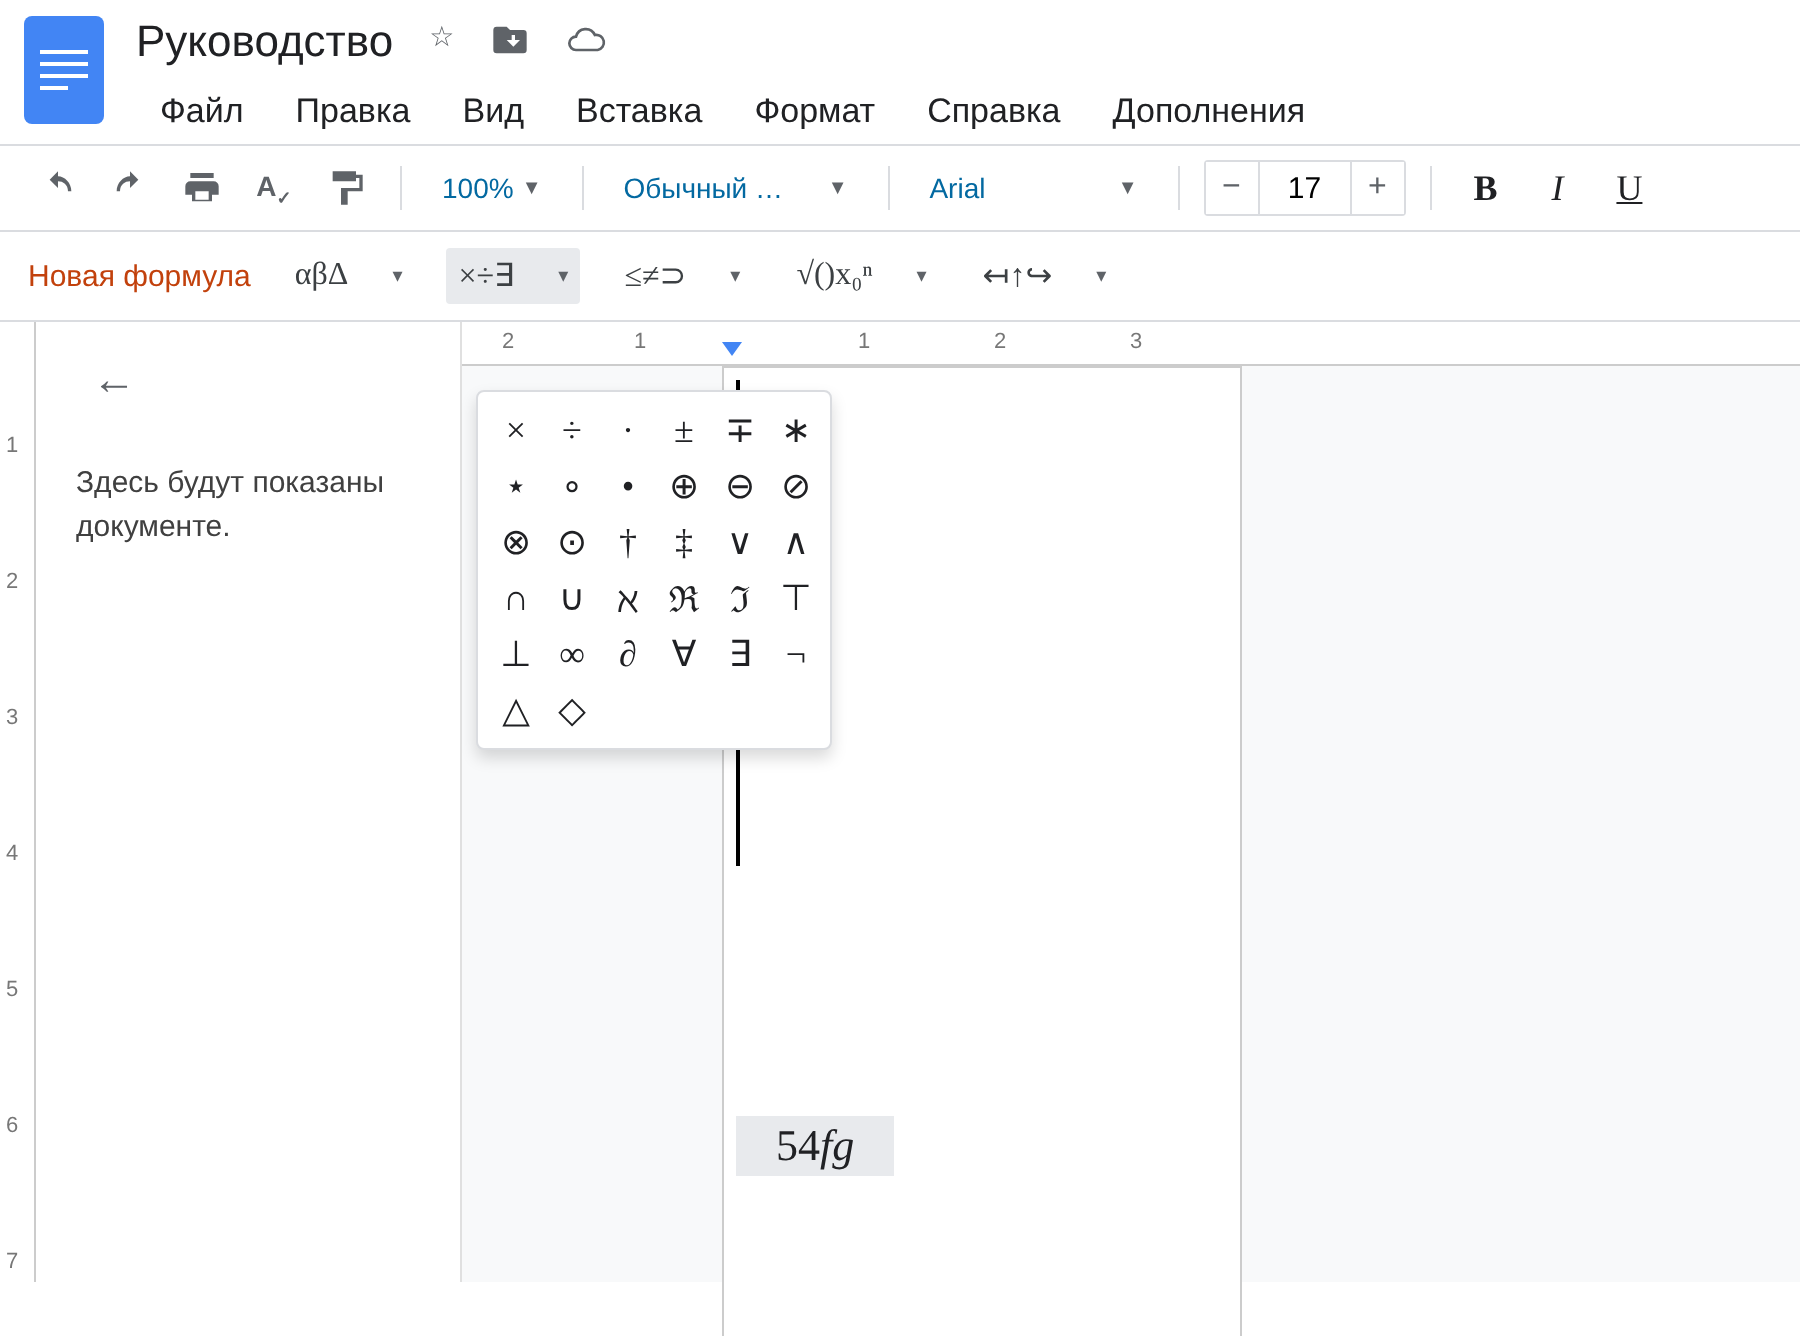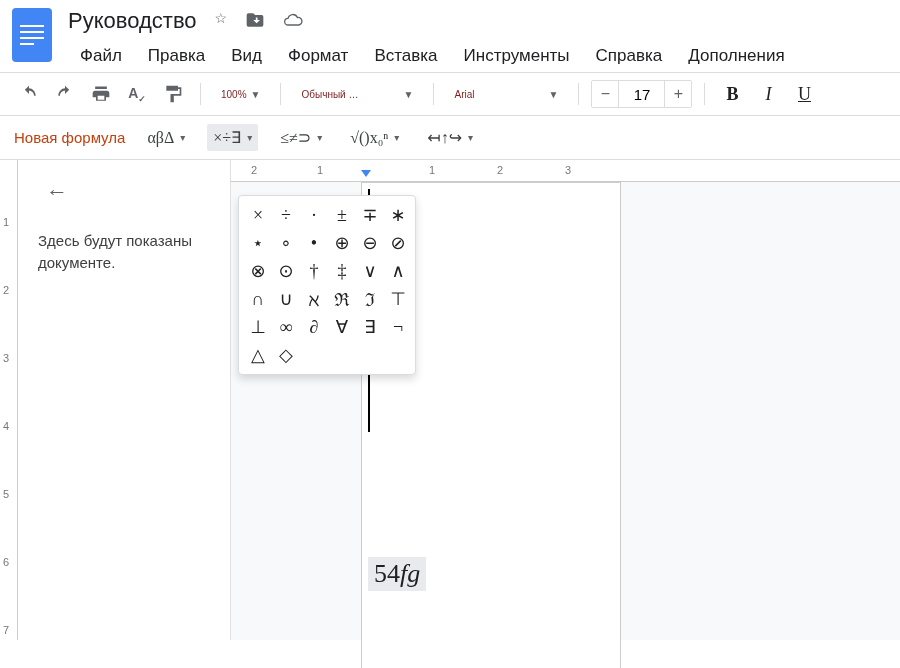--- a/index.html
+++ b/index.html
@@ -14,33 +14,33 @@
 .doc-title { font-size: 22px; font-weight: 400; color: #202124; }
 .title-icons { display: flex; gap: 18px; color: #5f6368; }
 .title-icons span { cursor: pointer; }
 .menubar { display: flex; gap: 2px; margin-top: 6px; }
 .menubar-item { padding: 6px 12px; font-size: 17px; color: #202124; cursor: pointer; }
 
 .toolbar { border-top: 1px solid #dadce0; border-bottom: 1px solid #dadce0; padding: 6px 14px; display: flex; align-items: center; gap: 6px; }
 .tb-btn { width: 30px; height: 30px; display: inline-flex; align-items: center; justify-content: center; color: #5f6368; cursor: pointer; border-radius: 2px; }
 .tb-sep { width: 1px; height: 22px; background: #dadce0; margin: 0 6px; }
 .tb-drop { display: inline-flex; align-items: center; gap: 4px; padding: 4px 8px; cursor: pointer; color: #5f6368; }
-.tb-drop .txt { color: #7f1d1d; font-size: 10px; }
+.tb-drop .txt { color: #0369a1; font-size: 14px; }
 .font-size-box { display: inline-flex; align-items: center; border: 1px solid #dadce0; border-radius: 2px; }
 .font-size-box button { width: 26px; height: 26px; border: none; background: #fff; font-size: 16px; color: #5f6368; cursor: pointer; }
 .font-size-box input { width: 47px; height: 26px; border: none; border-left: 1px solid #dadce0; border-right: 1px solid #dadce0; text-align: center; font-size: 15px; }
 .fmt-btn { width: 30px; height: 30px; display: inline-flex; align-items: center; justify-content: center; font-family: serif; font-size: 18px; color: #202124; cursor: pointer; }
 .bold { font-weight: bold; }
 .italic { font-style: italic; }
 .underline { text-decoration: underline; }
 .caret { font-size: 10px; color: #5f6368; }
 
 .eq-toolbar { padding: 8px 14px; display: flex; align-items: center; gap: 16px; border-bottom: 1px solid #dadce0; }
 .eq-label { color: #c2410c; font-size: 15px; }
-.eq-drop { display: inline-flex; align-items: center; gap: 6px; padding: 4px 6px; cursor: pointer; font-family: serif; font-size: 16px; color: #3c4043; border-radius: 2px; }
+.eq-drop { display: inline-flex; align-items: center; gap: 22px; padding: 4px 6px; cursor: pointer; font-family: serif; font-size: 16px; color: #3c4043; border-radius: 2px; }
 .eq-drop.active { background: #e8eaed; }
 
 .workspace { display: flex; position: relative; height: calc(668px - 188px); }
 .outline-panel { width: 230px; padding: 16px 12px 16px 16px; position: relative; }
 .back-arrow { font-size: 22px; color: #5f6368; cursor: pointer; margin-bottom: 28px; margin-left: 8px; }
 .outline-text { font-size: 15px; color: #404040; line-height: 1.45; }
 
 .doc-area { flex: 1; background: #f8f9fa; position: relative; border-left: 1px solid #e0e0e0; }
 .h-ruler { height: 22px; background: #fff; border-bottom: 1px solid #ccc; position: absolute; top: 0; left: 0; right: 0; font-size: 11px; color: #777; }
 .h-ruler .tick { position: absolute; top: 4px; }
@@ -48,21 +48,21 @@
 .v-ruler { width: 18px; background: #fff; border-right: 1px solid #ccc; position: absolute; top: 0; bottom: 0; left: -18px; }
 .v-ruler .vnum { position: absolute; left: 3px; font-size: 11px; color: #777; transform: translateY(-50%); }
 
 .outline-panel .v-ruler { left: 0; top: 0; bottom: 0; }
 .outline-panel .panel-content { margin-left: 22px; }
 
 .page { position: absolute; top: 22px; left: 130px; width: 260px; height: 700px; background: #fff; border: 1px solid #ccc; }
 .table-in-page { position: absolute; top: 6px; left: 6px; right: 0; border-collapse: collapse; }
 .table-in-page td { border: 1px solid #000; height: 52px; }
 .table-in-page tr:nth-child(2) td { height: 190px; }
-.formula-doc { position: absolute; top: 374px; left: 6px; background: #e8eaed; padding: 2px 6px; font-family: 'Times New Roman', serif; font-size: 26px; }
+.formula-doc { position: absolute; top: 374px; left: 6px; background: #e8eaed; padding: 2px 20px; font-family: 'Times New Roman', serif; font-size: 22px; }
 .formula-doc .num { font-style: normal; }
 .formula-doc .var { font-style: italic; }
 
 .sym-popup { position: absolute; top: 195px; left: 238px; width: 178px; background: #fff; border: 1px solid #dadce0; border-radius: 4px; box-shadow: 0 4px 8px rgba(0,0,0,.15); padding: 6px; z-index: 50; }
 .sym-grid { display: grid; grid-template-columns: repeat(6, 1fr); gap: 2px; }
 .sym-cell { width: 26px; height: 26px; display: flex; align-items: center; justify-content: center; font-size: 18px; font-family: 'Times New Roman', serif; cursor: pointer; }
 .sym-row2 { display: flex; gap: 2px; margin-top: 2px; }
 
 svg.icon { width: 20px; height: 20px; fill: currentColor; }
 </style>
@@ -86,23 +86,22 @@
             </svg></span>
         <span><svg class="icon" viewBox="0 0 24 24">
               <path d="M19 18H6a4 4 0 010-8 6 6 0 0111.3-1A4.5 4.5 0 0119 18z" fill="none" stroke="currentColor" stroke-width="1.6"></path>
             </svg></span>
       </div>
     </div>
     <div class="menubar">
       <div class="menubar-item">Файл</div>
       <div class="menubar-item">Правка</div>
       <div class="menubar-item">Вид</div>
+      <div class="menubar-item">Вставка</div>
       <div class="menubar-item">Формат</div>
-      <div class="menubar-item">Вставка</div>
-      <div class="menubar-item">Инструменты</div>
       <div class="menubar-item">Справка</div>
       <div class="menubar-item">Дополнения</div>
     </div>
   </div>
 </div>
 
 <div class="toolbar">
   <div class="tb-btn">
       <svg class="icon" viewBox="0 0 24 24">
         <path d="M12 5V2L7 7l5 5V8c3 0 6 2 6 6h2c0-5-4-9-8-9z"></path>

